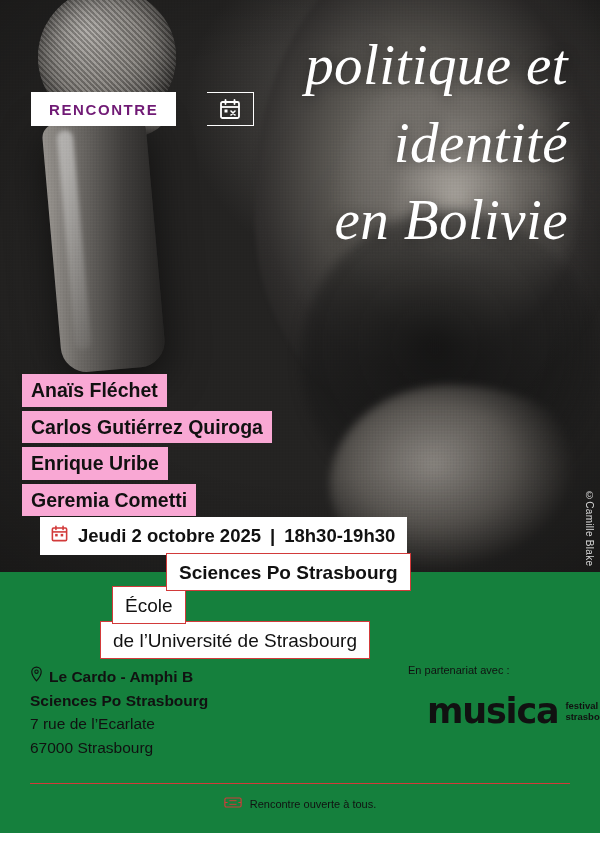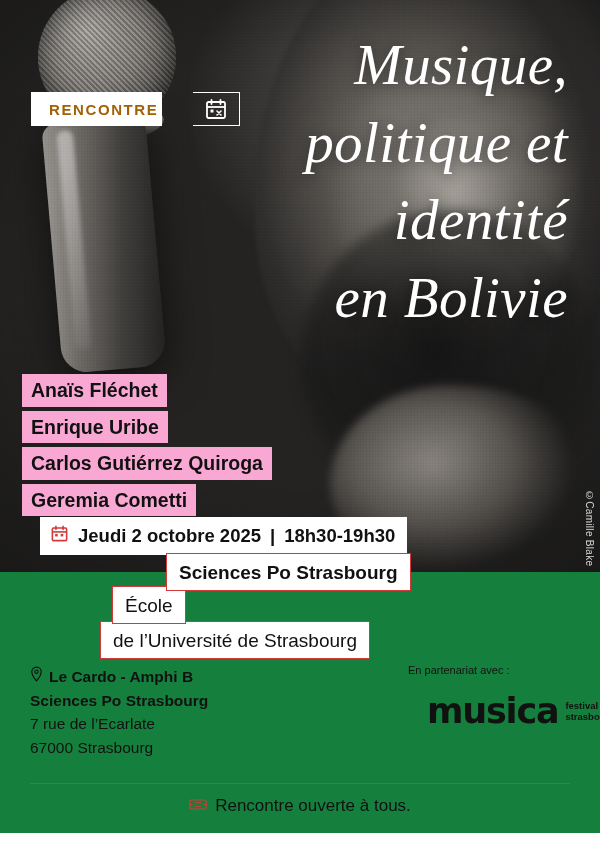--- a/index.html
+++ b/index.html
@@ -129,25 +129,25 @@
   
   .tag-row {
     position: absolute;
     left: 31px; top: 92px;
     display: flex;
     align-items: stretch;
   }
   .tag-label {
     border: 1.6px solid #ffffff;
     background: rgba(0,0,0,.10);
-    color: #a16207;
+    color: #701a75;
     font-weight: 700;
     font-size: 15px;
     letter-spacing: 1.6px;
-    padding: 9px 3px 8px 17px;
+    padding: 9px 17px 8px 17px;
     line-height: 1;
     display: flex;
     align-items: center;
     background: #ffffff;
   }
   .tag-icon-box {
     border: 1.6px solid #ffffff;
     border-left: none;
     margin-left: 31px;
     width: 46px;
@@ -283,21 +283,21 @@
 
   .footnote {
     position: absolute;
     left: 0; top: 224px;
     width: 600px;
     display: flex;
     align-items: center;
     justify-content: center;
     gap: 8px;
     color: #111111;
-    font-size: 17px;
+    font-size: 11px;
   }
 
   .credit {
     position: absolute;
     right: 5px; top: 490px;
     color: #e9e9e9;
     font-size: 10px;
     writing-mode: vertical-rl;
     letter-spacing: .3px;
     opacity: .9;
@@ -329,30 +329,29 @@
         <rect x="3" y="5" width="18" height="16" rx="1.5" stroke="#ffffff" stroke-width="1.8"></rect>
         <path d="M3 10h18" stroke="#ffffff" stroke-width="1.8"></path>
         <path d="M7.5 3v4M16.5 3v4" stroke="#ffffff" stroke-width="1.8" stroke-linecap="round"></path>
         <rect x="6.5" y="12.5" width="3" height="3" fill="#ffffff"></rect>
         <path d="M13 18l4-4M13 14l4 4" stroke="#ffffff" stroke-width="1.6" stroke-linecap="round"></path>
       </svg>
     </div>
   </div>
 
   <div class="title">
-    <span>Musique,</span>
     <span>politique et</span>
     <span>identité</span>
     <span>en Bolivie</span>
   </div>
 
   <div class="speakers">
     <div class="speaker">Anaïs Fléchet</div>
+    <div class="speaker">Carlos Gutiérrez Quiroga</div>
     <div class="speaker">Enrique Uribe</div>
-    <div class="speaker">Carlos Gutiérrez Quiroga</div>
     <div class="speaker">Geremia Cometti</div>
   </div>
 
   <div class="dateline">
     <span>
       <svg width="19" height="19" viewBox="0 0 24 24" fill="none" aria-hidden="true">
         <rect x="3" y="5" width="18" height="16" rx="1.5" stroke="#d23a3a" stroke-width="2"></rect>
         <path d="M3 10h18" stroke="#d23a3a" stroke-width="2"></path>
         <path d="M7.5 3v4M16.5 3v4" stroke="#d23a3a" stroke-width="2" stroke-linecap="round"></path>
         <rect x="6.5" y="12.5" width="3.2" height="3.2" fill="#d23a3a"></rect>

